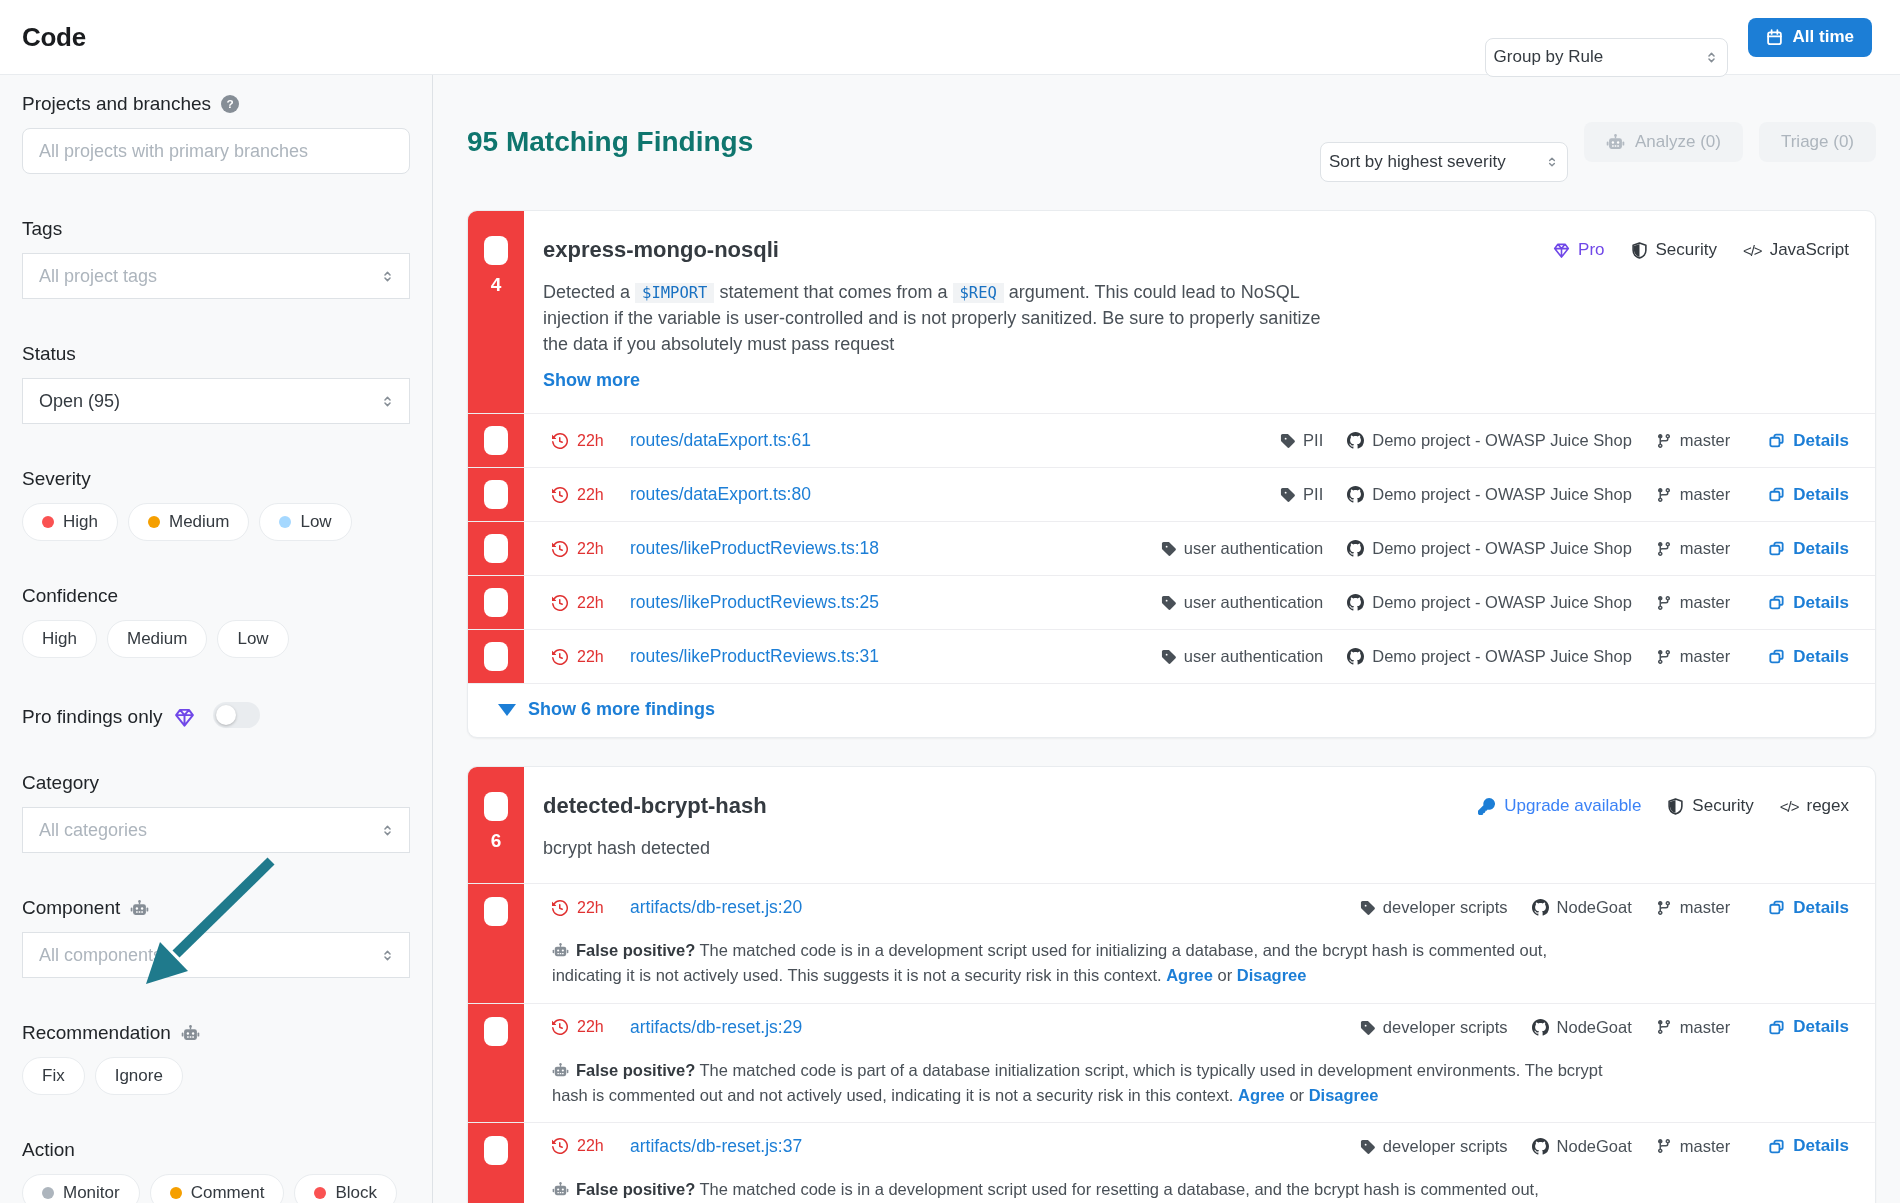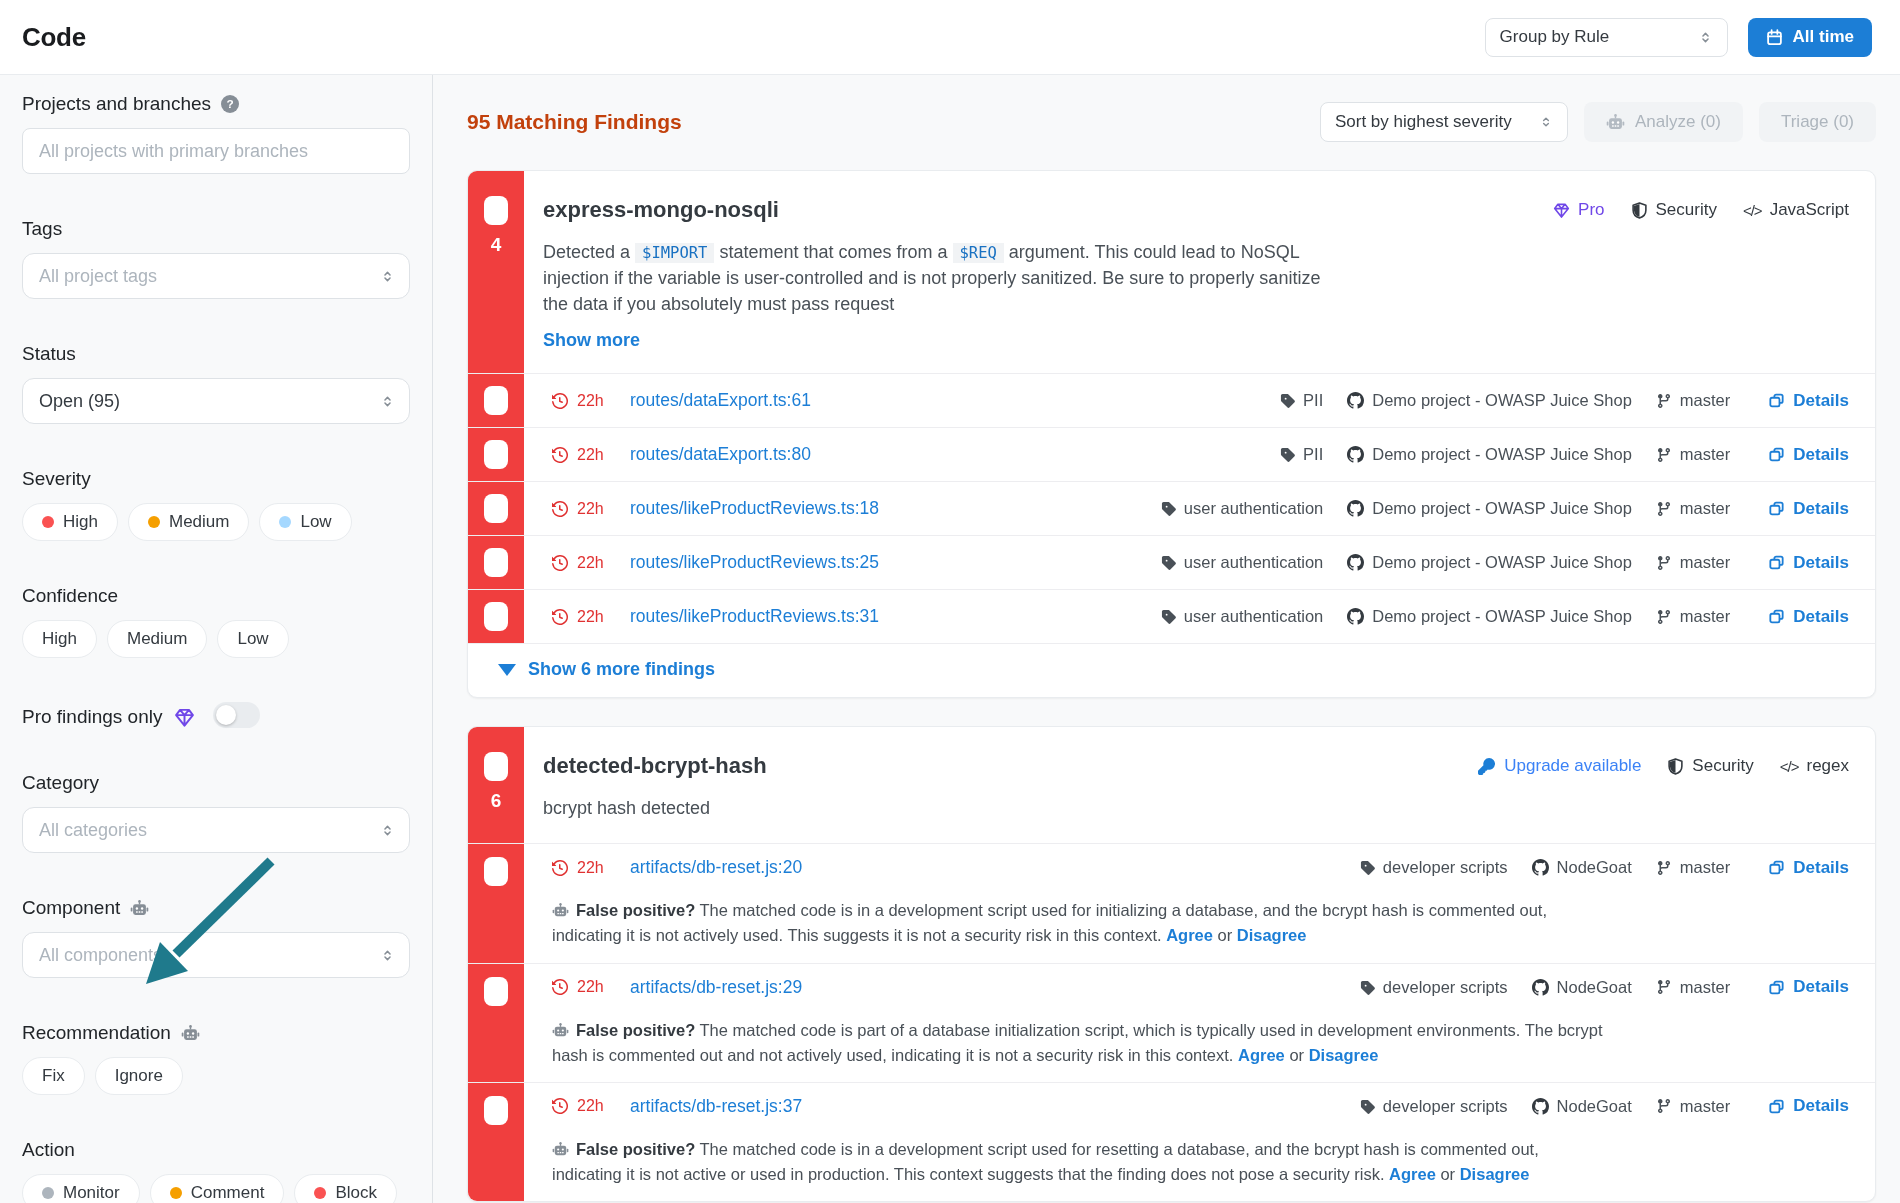--- a/index.html
+++ b/index.html
@@ -5,51 +5,51 @@
   * { margin:0; padding:0; box-sizing:border-box; }
   html,body { width:1900px; height:1203px; overflow:hidden; }
   body { font-family:"Liberation Sans", sans-serif; background:#f8f9fa; color:#212529; }
   a { text-decoration:none; }
   svg.i { display:block; flex-shrink:0; }
 
   
   .topbar { height:75px; background:#fff; border-bottom:1px solid #e9ecef; display:flex; align-items:center; padding:0 28px 0 22px; }
   .app-title { font-size:26px; font-weight:bold; color:#1a1c1f; letter-spacing:-.3px; }
   .topbar-right { margin-left:auto; display:flex; align-items:center; gap:20px; }
-  .selectbox { background:#fff; border:1px solid #dee2e6; border-radius:8px; display:flex; align-items:center; padding:0 14px; font-size:17px; color:#343a40; cursor:pointer; }
+  .selectbox { background:#fff; border:1px solid #dee2e6; border-radius:8px; display:flex; align-items:center; padding:0 8px; font-size:17px; color:#343a40; cursor:pointer;margin-top:40px; }
   .groupby { width:243px; height:39px; }
   .selectbox .grow { flex:1; }
   .btn-alltime { height:39px; padding:0 18px; background:#1c7ed6; border:none; border-radius:8px; color:#fff; font-weight:bold; font-size:17px; display:flex; align-items:center; gap:10px; cursor:pointer; font-family:inherit; }
 
   
   .layout { display:flex; height:1128px; }
   .sidebar { width:433px; flex-shrink:0; border-right:1px solid #dee2e6; padding:18px 22px 0 22px; position:relative; }
   .main { flex:1; padding:0 24px 0 34px; }
 
   
   .fsection { margin-bottom:44px; }
   .flabel { font-size:19px; color:#212529; display:flex; align-items:center; gap:10px; }
   .finput { margin-top:13px; width:100%; height:46px; border:1px solid #dee2e6; border-radius:8px; background:#fff; padding:0 16px; font-size:18px; color:#343a40; font-family:inherit; }
   .finput::placeholder { color:#adb5bd; }
-  .fselect { margin-top:13px; width:100%; height:46px; border:1px solid #dee2e6; border-radius:12px; background:#fff; padding:0 14px 0 16px; display:flex; align-items:center; font-size:18px; cursor:pointer;text-align:right; }
+  .fselect { margin-top:13px; width:100%; height:46px; border:1px solid #dee2e6; border-radius:0; background:#fff; padding:0 14px 0 16px; display:flex; align-items:center; font-size:18px; cursor:pointer;text-align:right; }
   .fselect .grow { flex:1; }
   .ph { color:#adb5bd; }
   .val { color:#343a40; }
   .pills { display:flex; gap:10px; margin-top:13px; }
   .pill { height:38px; padding:0 19px; background:#fff; border:1px solid #e9ecef; border-radius:19px; display:flex; align-items:center; gap:9px; font-size:17px; color:#343a40; cursor:pointer; }
   .dot { width:12px; height:12px; border-radius:50%; }
   .dot-high { background:#fa5252; } .dot-med { background:#f59f00; } .dot-low { background:#a5d8ff; }
   .prorow { display:flex; align-items:flex-end; gap:12px; margin-bottom:44px; }
   .tgl { width:47px; height:26px; background:#e9ecef; border-radius:13px; position:relative; cursor:pointer; margin-left:6px; }
   .tgl::after { content:''; position:absolute; width:20px; height:20px; border-radius:50%; background:#fff; left:3px; top:3px; box-shadow:0 1px 3px rgba(0,0,0,.25); }
   .arrow-overlay { position:absolute; left:130px; top:775px; pointer-events:none; z-index:5; }
 
   
   .toolbar { margin-top:27px; display:flex; align-items:center; }
-  .findings-h { font-size:21px; font-weight:600; color:#c2410c; }
+  .findings-h { font-size:28px; font-weight:600; color:#0f766e; }
   .toolbar-right { margin-left:auto; display:flex; align-items:center; gap:16px; }
   .sortsel { width:248px; height:40px; font-size:17px; }
   .btn-dis { height:40px; border:none; border-radius:8px; background:#f1f3f5; color:#adb5bd; font-size:17px; padding:0 22px; display:flex; align-items:center; gap:10px; font-family:inherit; cursor:default; }
 
   
   .card { margin-top:28px; background:#fff; border:1px solid #e9ecef; border-radius:10px; box-shadow:0 1px 2px rgba(0,0,0,.05); overflow:hidden; }
   .card-head { display:flex; }
   .stripe { width:56px; background:#f03e3e; flex-shrink:0; display:flex; flex-direction:column; align-items:center; }
   .cbx { width:24px; height:29px; background:#fff; border-radius:8px; cursor:pointer; }
   .stripe .cbx { margin-top:25px; }

